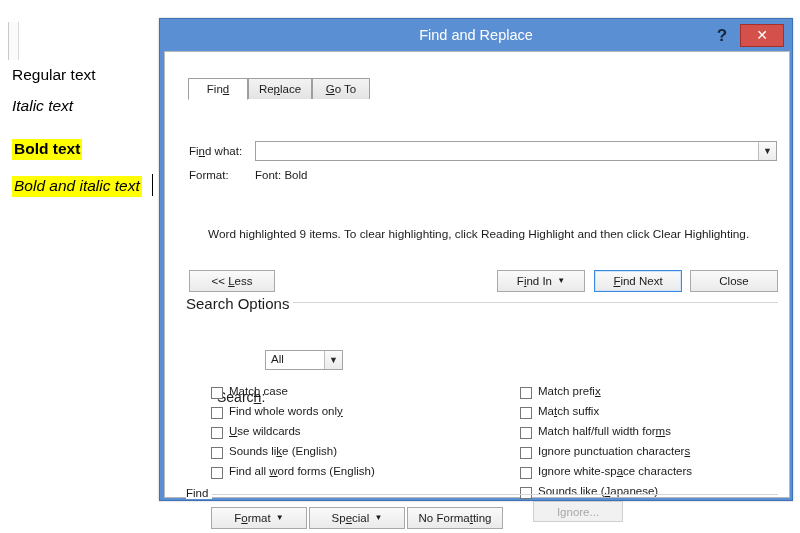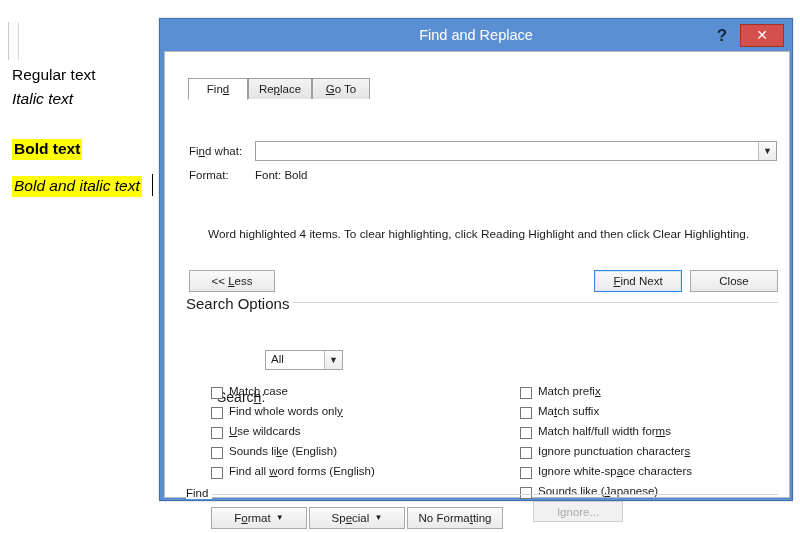--- a/index.html
+++ b/index.html
@@ -29,21 +29,21 @@
   }
   .doc-line {
     position: absolute;
     left: 12px;
     font-size: 15.5px;
     color: #000000;
     white-space: nowrap;
     line-height: 1.2;
   }
   .doc-line.regular { top: 66px; font-weight: normal; font-style: normal; }
-  .doc-line.italic  { top: 90px; font-style: italic; text-align: center; }
+  .doc-line.italic  { top: 97px; font-style: italic; text-align: center; }
   .doc-line.bold    { top: 139px; font-weight: bold; background: #ffff00; padding: 1px 2px; }
   .doc-line.bolditalic { top: 176px; font-weight: normal; font-style: italic; background: #ffff00; padding: 1px 2px; }
   #text-caret {
     position: absolute;
     left: 152px; top: 174px;
     width: 1px; height: 22px;
     background: #000;
   }
 
   
@@ -358,24 +358,27 @@
 
       <div id="find-what-label">Fi<span class="u">n</span>d what:</div>
       <div id="find-what-combo">
         <input id="find-what-input" type="text" value="" style="">
         <div id="find-what-arrow">▼</div>
       </div>
 
       <div id="format-label">Format:</div>
       <div id="format-value">Font: Bold</div>
 
-      <div id="status-message">Word highlighted 4 items. To clear highlighting, click Reading Highlight and then click Clear Highlighting.</div>
+      <div id="status-message">Word highlighted 9 items. To clear highlighting, click Reading Highlight and then click Clear Highlighting.</div>
 
       <div class="dlg-btn" id="btn-less">
         &lt;&lt; <span class="u">L</span>ess
+      </div>
+      <div class="dlg-btn" id="btn-find-in">
+        F<span class="u">i</span>nd In <span class="caret-dn">▼</span>
       </div>
       <div class="dlg-btn focused" id="btn-find-next">
         <span class="u">F</span>ind Next
       </div>
       <div class="dlg-btn" id="btn-close">Close</div>
 
       <div id="search-options-group"></div>
       <div id="search-options-legend">Search Options</div>
 
       <div id="search-label">Searc<span class="u">h</span>:</div>

